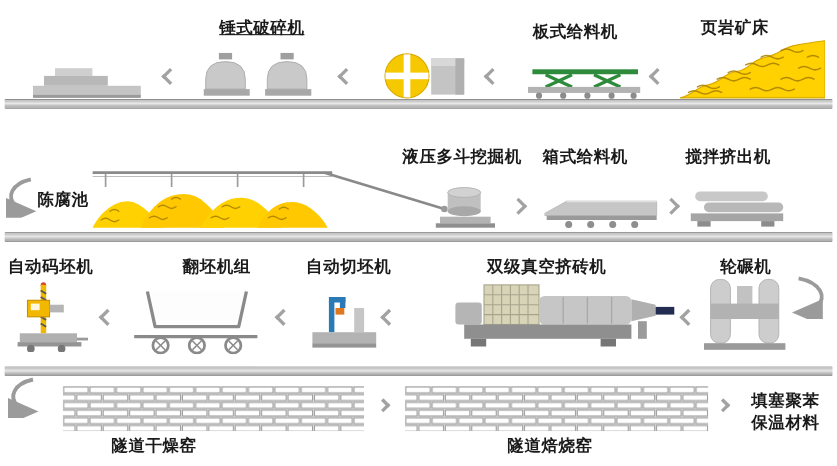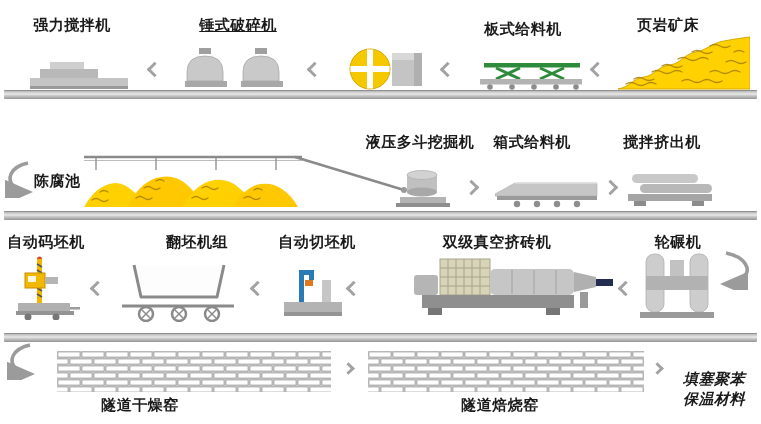--- a/index.html
+++ b/index.html
@@ -29,21 +29,20 @@
   .chev.r { transform:rotate(-45deg); }
   .chev.small { width:9px; height:9px; border-width:0 3px 3px 0; }
   .abs { position:absolute; }
   svg { display:block; }
 </style>
 </head>
 <body>
 
 <div class="stage">
 
-  <div class="label" style="left:72px;top:16px;">强力搅拌机</div>
   <div class="label" style="left:238px;top:16px;text-decoration:underline;">锤式破碎机</div>
   <div class="label" style="left:523px;top:20px;font-family:Liberation Mono, monospace;">板式给料机</div>
   <div class="label" style="left:668px;top:16px;">页岩矿床</div>
 
   <svg class="abs" style="left:30px;top:60px;" width="100" height="30">
     <rect x="20" y="2" width="34" height="7" fill="#cfcfcf"></rect>
     <rect x="10" y="9" width="58" height="9" fill="#b8b8b8"></rect>
     <rect x="0" y="18" width="98" height="8" fill="#c4c4c4"></rect>
     <rect x="0" y="26" width="98" height="3" fill="#9a9a9a"></rect>
   </svg>
@@ -333,18 +332,18 @@
         <rect x="0.8" y="0.8" width="22.4" height="5.4" fill="#ffffff" stroke="#9f9f9f" stroke-width="1.1"></rect>
         <rect x="-11.2" y="7.8" width="22.4" height="5.4" fill="#ffffff" stroke="#9f9f9f" stroke-width="1.1"></rect>
         <rect x="12.8" y="7.8" width="22.4" height="5.4" fill="#ffffff" stroke="#9f9f9f" stroke-width="1.1"></rect>
       </pattern>
     </defs>
     <rect x="0" y="0" width="276" height="41" fill="url(#bw2)"></rect>
   </svg>
 
   <div class="chev r small" style="left:653px;top:364px;"></div>
 
-  <div class="note" style="left:714px;top:369px;font-style:italic;">填塞聚苯保温材料</div>
+  <div class="note" style="left:714px;top:355px;">填塞聚苯保温材料</div>
 
   <div class="label" style="left:140px;top:396px;">隧道干燥窑</div>
   <div class="label" style="left:500px;top:396px;">隧道焙烧窑</div>
 
 </div>
 
 </body></html>

